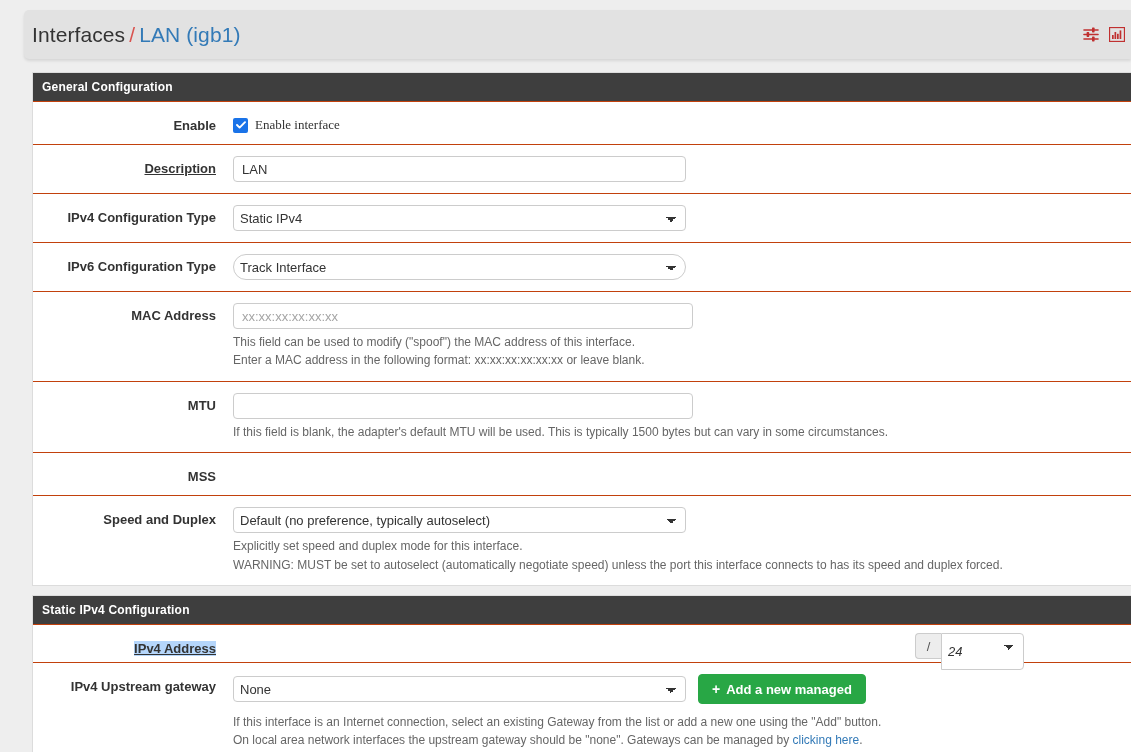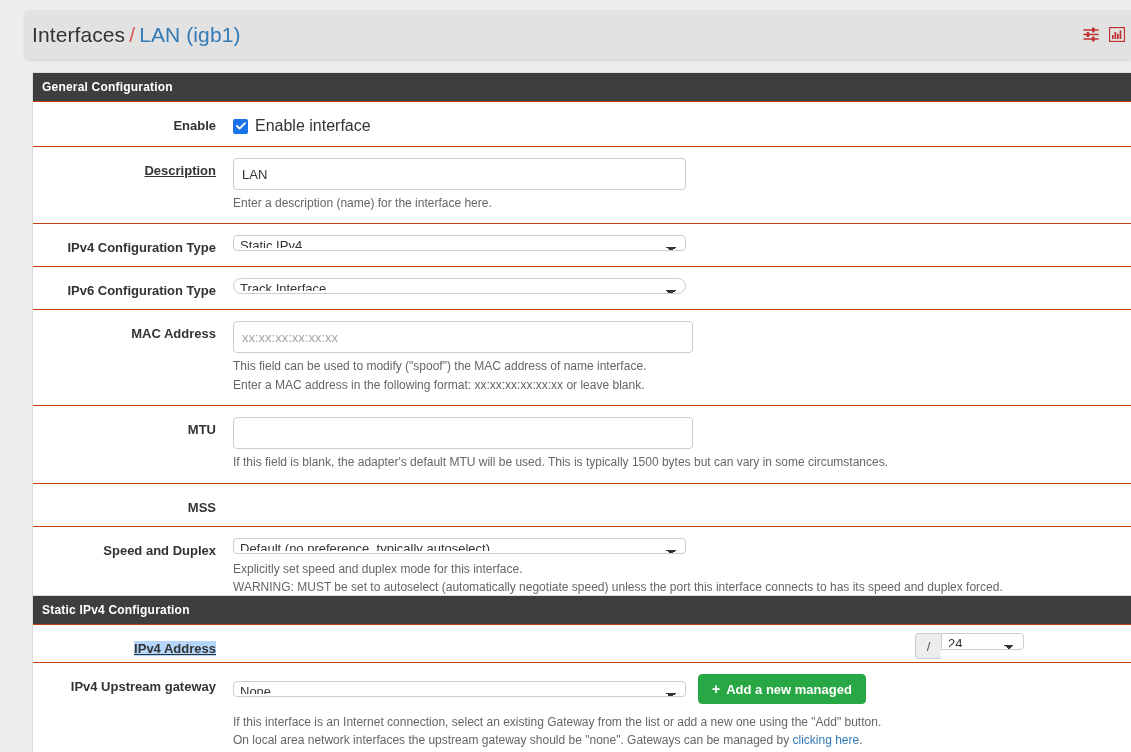--- a/index.html
+++ b/index.html
@@ -87,34 +87,34 @@
   }
   .flabel.selected {
     text-decoration: underline;
   }
   .flabel.selected .sel {
     background: #b5d6fb;
   }
   .fcontrol { flex: 1 1 auto; padding-left: 3px; }
 
   input[type=text] {
-    height: 32px;
+    height: 26px;
     border: 1px solid #ccc;
     border-radius: 4px;
     padding: 3px 8px;
     font-family: "Liberation Sans", sans-serif;
     font-size: 13px;
     color: #333;
     background: #fff;
     outline: none;
   }
   input[type=text]::placeholder { color: #a5a5a5; }
 
   select {
-    height: 16px;
+    height: 26px;
     border: 1px solid #ccc;
     border-radius: 4px;
     padding: 2px 24px 2px 6px;
     font-family: "Liberation Sans", sans-serif;
     font-size: 13px;
     color: #333;
     background-color: #fff;
     background-image:
        linear-gradient(45deg, transparent 50%, #333 50%),
        linear-gradient(135deg, #333 50%, transparent 50%);
@@ -144,21 +144,21 @@
     border-radius: 2px;
     background: #1a73e8;
     display: inline-flex;
     align-items: center;
     justify-content: center;
     margin-right: 7px;
     flex: 0 0 15px;
     cursor: pointer;
   }
   .cbox svg { display:block; }
-  .cblabel { font-size: 16px; color: #333; }
+  .cblabel { font-size: 13px; color: #333; font-family: Liberation Serif, serif; }
 
   
   .cidr-group {
     position: absolute;
     left: 915px; top: 633px;
     display: flex;
     align-items: stretch;
     height: 26px;
   }
   .cidr-addon {
@@ -169,21 +169,22 @@
     border-radius: 4px 0 0 4px;
     display: flex;
     align-items: center;
     justify-content: center;
     font-size: 13px;
     color: #555;
   }
   .cidr-group select {
     border-radius: 0 4px 4px 0;
     width: 83px;
-    height: 17px;
+    height: 37px;
+    font-style: italic;
   }
 
   
   .btn-green {
     background: #28a745;
     border: 1px solid #28a745;
     color: #fff;
     font-weight: bold;
     font-size: 13px;
     font-family: "Liberation Sans", sans-serif;
@@ -250,21 +251,20 @@
         </span>
         <span class="cblabel">Enable interface</span>
       </div>
     </div>
   </div>
 
   <div class="frow">
     <div class="flabel link-label">Description</div>
     <div class="fcontrol">
       <input type="text" style="width: 453px;" value="LAN">
-      <div class="help">Enter a description (name) for the interface here.</div>
     </div>
   </div>
 
   <div class="frow">
     <div class="flabel">IPv4 Configuration Type</div>
     <div class="fcontrol">
       <select style="width:453px;">
         <option>Static IPv4</option>
       </select>
     </div>
@@ -276,21 +276,21 @@
       <select style="width:453px;border-radius:13px;">
         <option>Track Interface</option>
       </select>
     </div>
   </div>
 
   <div class="frow">
     <div class="flabel">MAC Address</div>
     <div class="fcontrol">
       <input type="text" style="width: 460px;" placeholder="xx:xx:xx:xx:xx:xx">
-      <div class="help">This field can be used to modify ("spoof") the MAC address of name interface.</div>
+      <div class="help">This field can be used to modify ("spoof") the MAC address of this interface.</div>
       <div class="help" style="margin-top:1px;">Enter a MAC address in the following format: xx:xx:xx:xx:xx:xx or leave blank.</div>
     </div>
   </div>
 
   <div class="frow">
     <div class="flabel">MTU</div>
     <div class="fcontrol">
       <input type="text" style="width: 460px;" value="">
       <div class="help">If this field is blank, the adapter's default MTU will be used. This is typically 1500 bytes but can vary in some circumstances.</div>
     </div>

